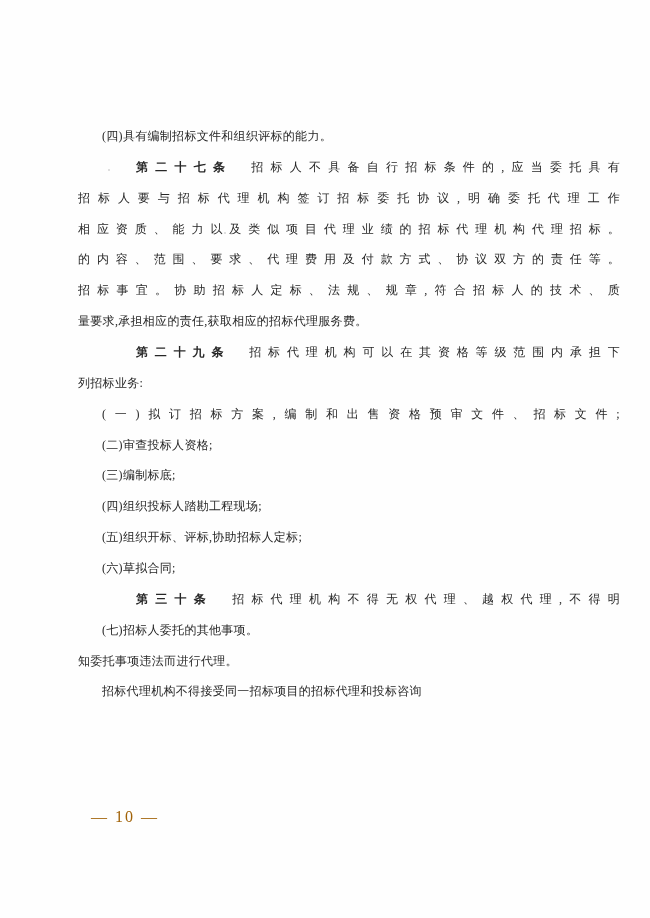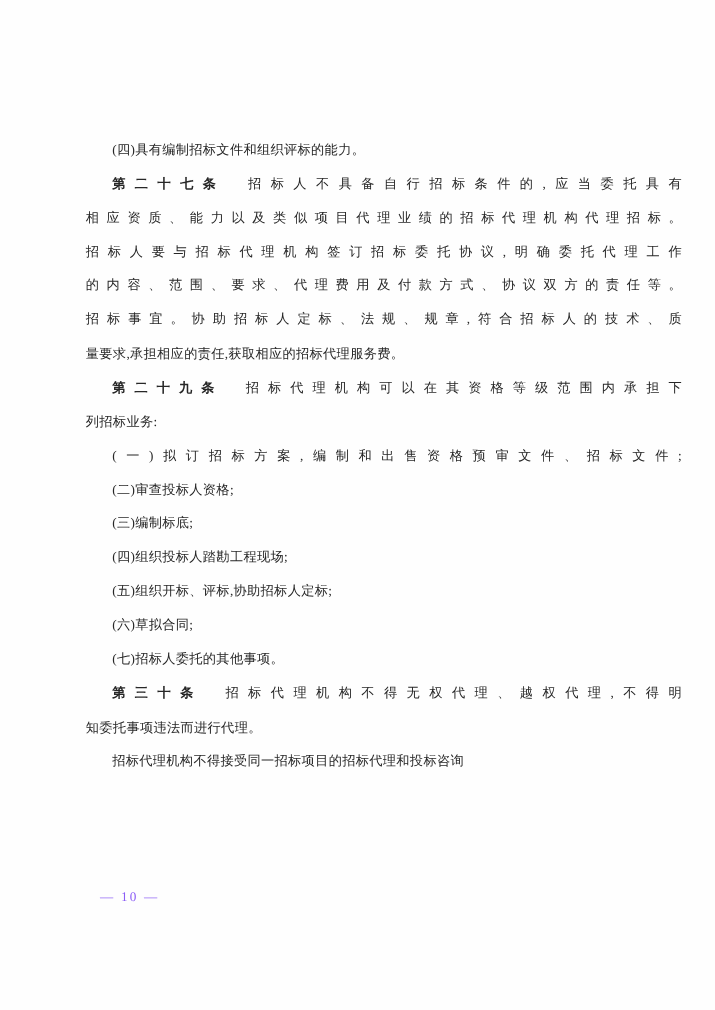--- a/index.html
+++ b/index.html
@@ -27,61 +27,62 @@
     letter-spacing: 0.3px;
   }
   .line.indent { text-indent: 2em; }
   .line.justify {
     text-align: justify;
     text-align-last: justify;
   }
   .art {
     font-weight: 700;
     font-family: Liberation Sans, sans-serif;
+    margin-left: 34px;
   }
   .page-number {
     position: absolute;
     left: 91px;
     top: 808px;
-    font-size: 12px;
+    font-size: 16px;
     letter-spacing: 2px;
-    color: #8b5cf6;
+    color: #a16207;
     font-family: "Liberation Serif", "DejaVu Serif", serif;
   }
   
   .speck {
     position: absolute;
     background: #b9b9b9;
     border-radius: 50%;
     width: 2px; height: 2px;
     opacity: 0.6;
   }
 </style>
 </head>
 <body>
 
 <div class="page">
   <div class="content" id="content">
       <div class="line indent">(四)具有编制招标文件和组织评标的能力。</div>
       <div class="line indent justify"><span class="art">第二十七条</span>　招标人不具备自行招标条件的,应当委托具有</div>
+      <div class="line justify">招标人要与招标代理机构签订招标委托协议,明确委托代理工作</div>
       <div class="line justify">相应资质、能力以及类似项目代理业绩的招标代理机构代理招标。</div>
-      <div class="line justify">招标人要与招标代理机构签订招标委托协议,明确委托代理工作</div>
       <div class="line justify">的内容、范围、要求、代理费用及付款方式、协议双方的责任等。</div>
       <div class="line justify">招标事宜。协助招标人定标、法规、规章,符合招标人的技术、质</div>
       <div class="line">量要求,承担相应的责任,获取相应的招标代理服务费。</div>
       <div class="line indent justify"><span class="art">第二十九条</span>　招标代理机构可以在其资格等级范围内承担下</div>
       <div class="line">列招标业务:</div>
       <div class="line indent justify">(一)拟订招标方案,编制和出售资格预审文件、招标文件;</div>
       <div class="line indent">(二)审查投标人资格;</div>
       <div class="line indent">(三)编制标底;</div>
       <div class="line indent">(四)组织投标人踏勘工程现场;</div>
       <div class="line indent">(五)组织开标、评标,协助招标人定标;</div>
       <div class="line indent">(六)草拟合同;</div>
+      <div class="line indent justify"><span class="art">第三十条</span>　招标代理机构不得无权代理、越权代理,不得明</div>
       <div class="line indent">(七)招标人委托的其他事项。</div>
-      <div class="line indent justify"><span class="art">第三十条</span>　招标代理机构不得无权代理、越权代理,不得明</div>
       <div class="line">知委托事项违法而进行代理。</div>
       <div class="line indent">招标代理机构不得接受同一招标项目的招标代理和投标咨询</div>
     </div>
   <div class="page-number">— 10 —</div>
   <div class="speck" style="left:108px; top:169px;"></div>
   <div class="speck" style="left:98px; top:287px;"></div>
   <div class="speck" style="left:224px; top:232px;"></div>
 </div>
 
 </body></html>

